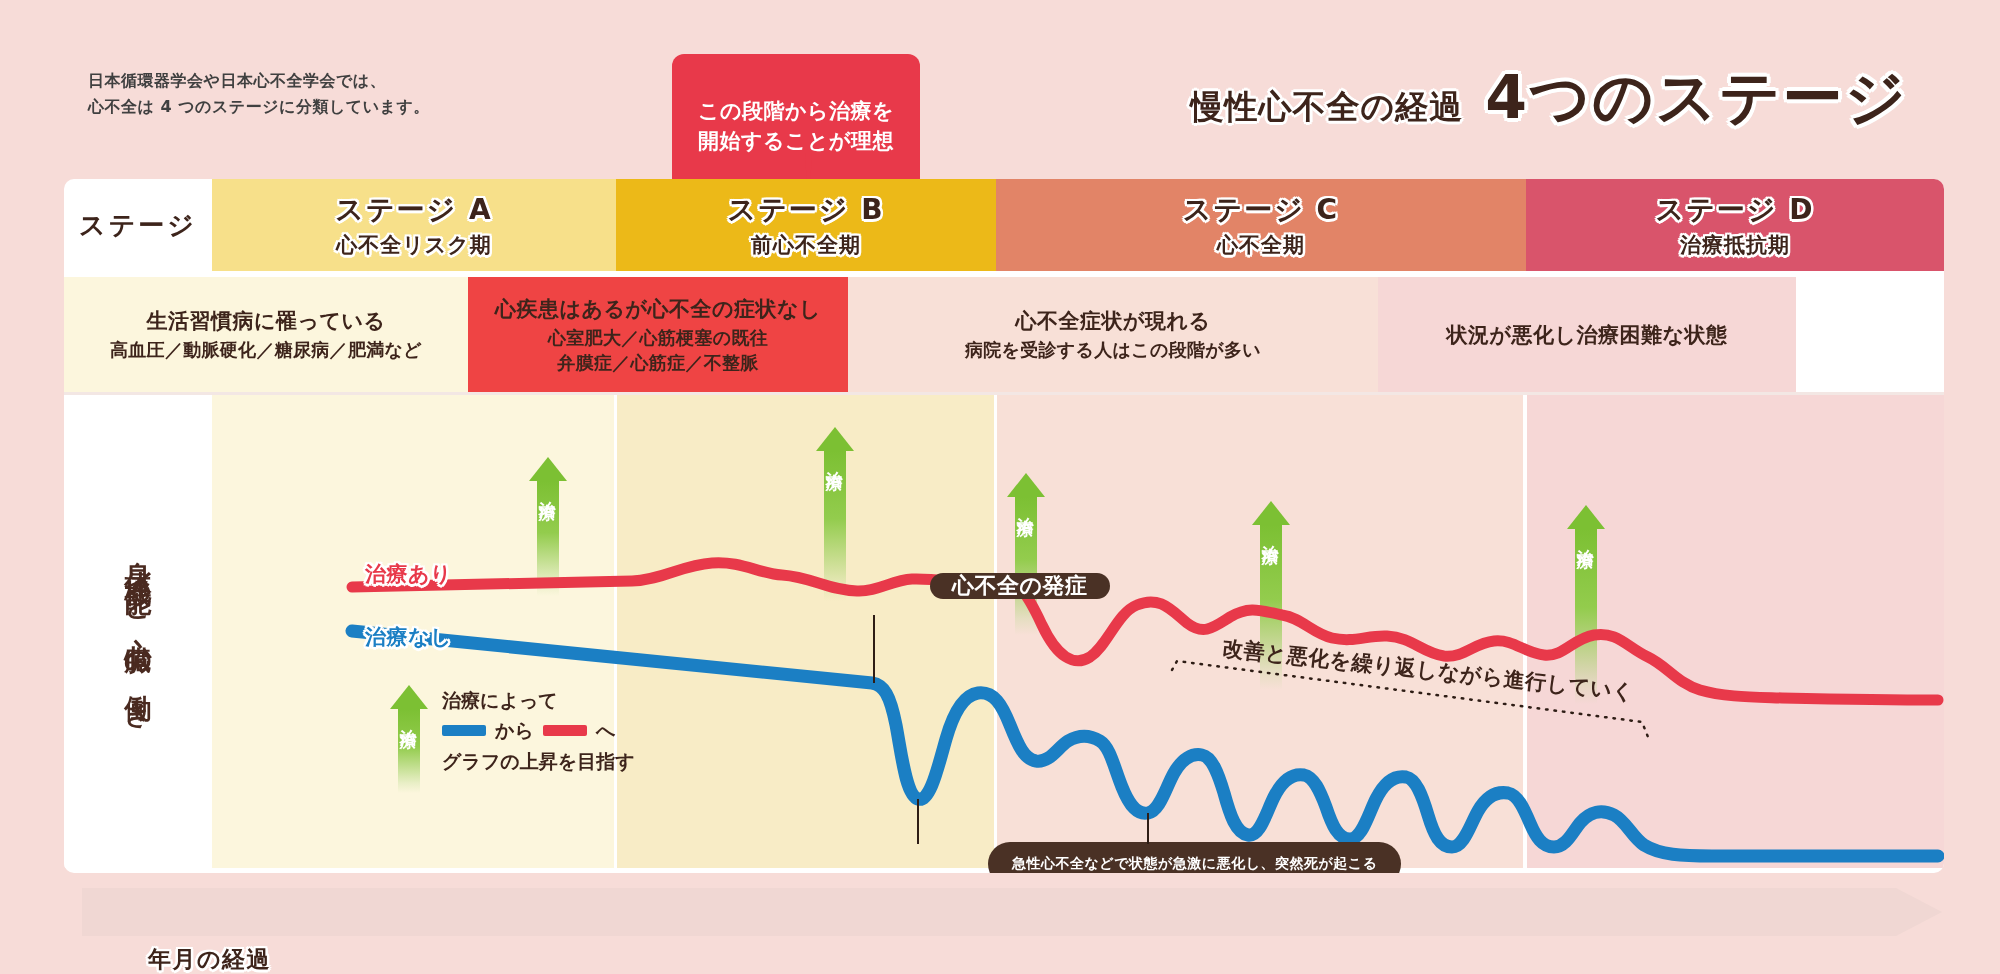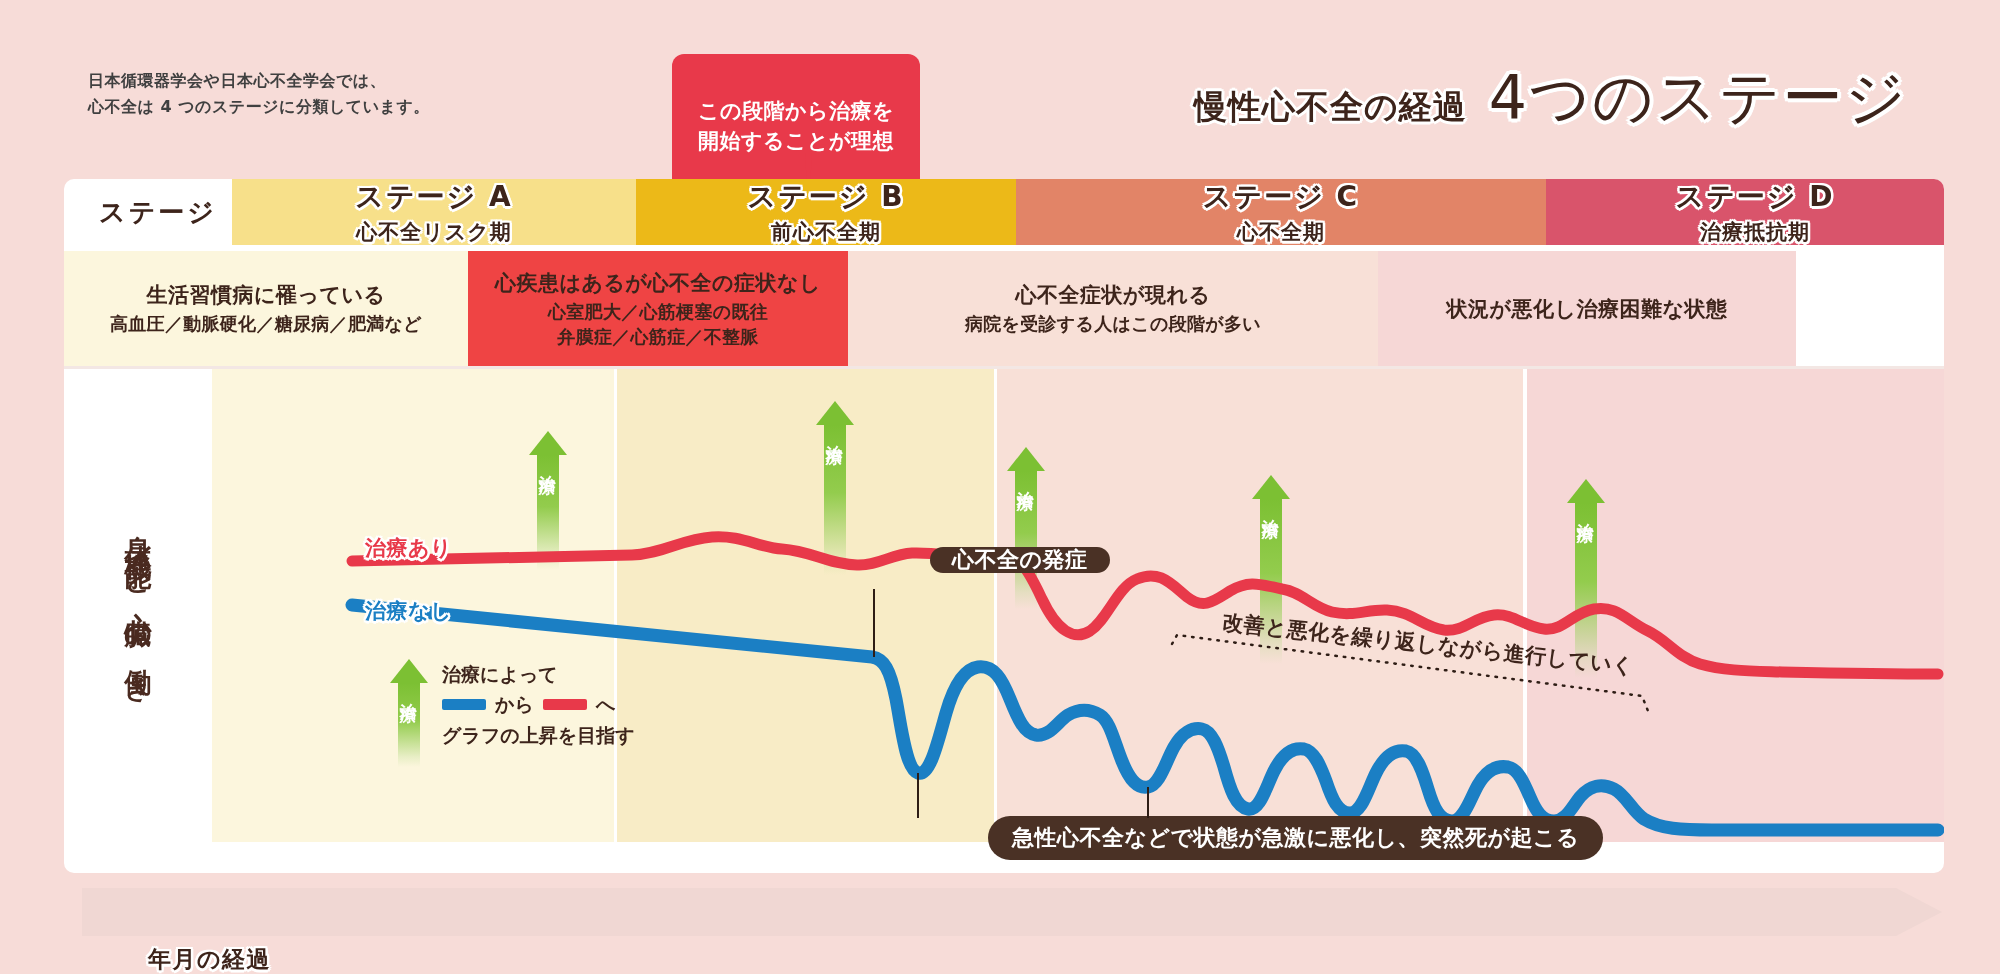--- a/index.html
+++ b/index.html
@@ -22,21 +22,21 @@
     position: absolute; right: 92px; top: 58px;
     display: flex; align-items: flex-end; gap: 22px;
   }
   #title-main {
     font-size: 33px; font-weight: bold; color: #3d241b;
     letter-spacing: 1px; padding-bottom: 9px;
     text-shadow: 2px 2px 0 #fff, -2px 2px 0 #fff, 2px -2px 0 #fff, -2px -2px 0 #fff,
                  0 3px 0 #fff, 3px 0 0 #fff, 0 -3px 0 #fff, -3px 0 0 #fff;
   }
   #title-big {
-    font-size: 60px; font-weight: normal; color: #3d241b; letter-spacing: 2px;
+    font-size: 60px; font-weight: bold; color: #3d241b; letter-spacing: 2px;
     text-shadow: 3px 3px 0 #fff, -3px 3px 0 #fff, 3px -3px 0 #fff, -3px -3px 0 #fff,
                  0 4px 0 #fff, 4px 0 0 #fff, 0 -4px 0 #fff, -4px 0 0 #fff;
   }
 
   
   #callout-red {
     position: absolute; left: 672px; top: 54px; width: 248px;
     background: #e8394a; border-radius: 12px;
     padding: 13px 10px 15px;
     text-align: center; color: #fff; font-weight: bold;
@@ -61,21 +61,21 @@
     width: 1880px; height: 694px;
     background: #fff; border-radius: 10px; overflow: hidden;
   }
   .col-label { width: 148px; flex: 0 0 148px; }
   .col-a { width: 404px; flex: 0 0 404px; }
   .col-b { width: 380px; flex: 0 0 380px; }
   .col-c { width: 530px; flex: 0 0 530px; }
   .col-d { width: 418px; flex: 0 0 418px; }
 
   
-  #row-stage { display: flex; height: 66px; margin-left: 20px; }
+  #row-stage { display: flex; height: 92px; }
   #row-stage .cell { display: flex; align-items: center; justify-content: center; }
   .stage-head-label {
     font-size: 26px; font-weight: bold; color: #3d241b; letter-spacing: 3px;
   }
   .stage-title {
     text-align: center; color: #3d241b; font-weight: bold;
     text-shadow: 2px 2px 0 #fff, -2px 2px 0 #fff, 2px -2px 0 #fff, -2px -2px 0 #fff,
                  0 2.5px 0 #fff, 2.5px 0 0 #fff, 0 -2.5px 0 #fff, -2.5px 0 0 #fff;
   }
   .stage-title .t1 { font-size: 28px; letter-spacing: 2px; display: block; }
@@ -151,21 +151,21 @@
   
   #legend-arrow { position: relative; width: 38px; height: 108px; flex: 0 0 38px; }
 
   
   .pill {
     position: absolute; background: #4a3125; color: #fff; font-weight: bold;
     border-radius: 22px; display: flex; align-items: center; justify-content: center;
     letter-spacing: .5px; white-space: nowrap;
   }
   #pill-onset { left: 718px; top: 178px; height: 26px; padding: 0 22px; font-size: 22px; }
-  #pill-sudden { left: 776px; top: 447px; height: 44px; padding: 0 24px; font-size: 22px; }
+  #pill-sudden { left: 776px; top: 447px; height: 44px; padding: 0 24px; font-size: 14px; }
   .leader { position: absolute; width: 2px; background: #2e1d15; }
 
   
   #anno-progress {
     position: absolute; left: 1012px; top: 239px;
     font-size: 21px; font-weight: bold; color: #3d241b;
     transform: rotate(6.2deg); transform-origin: left top;
     letter-spacing: .5px; white-space: nowrap;
   }
 

